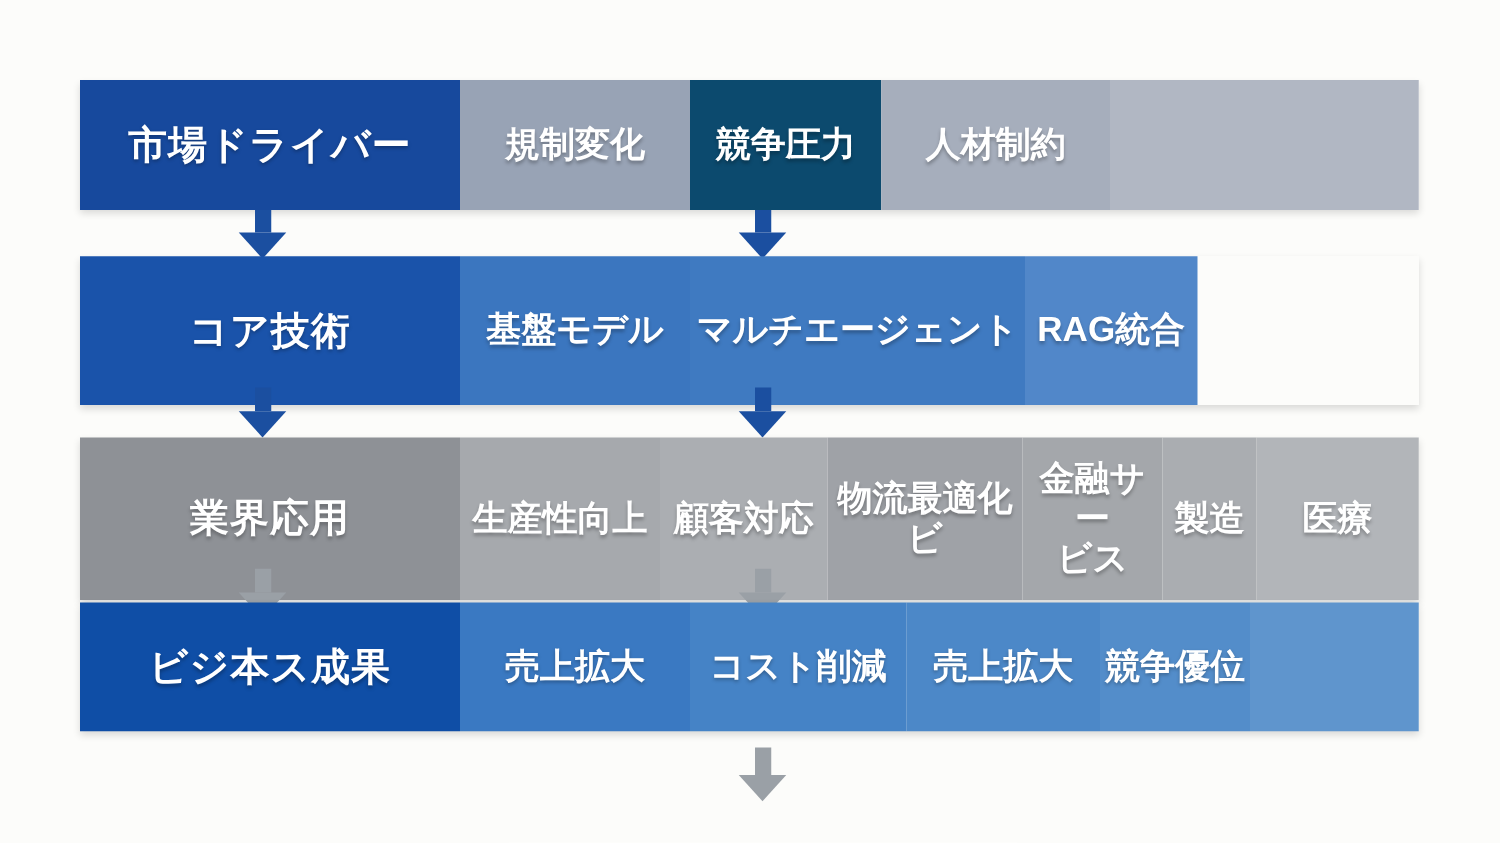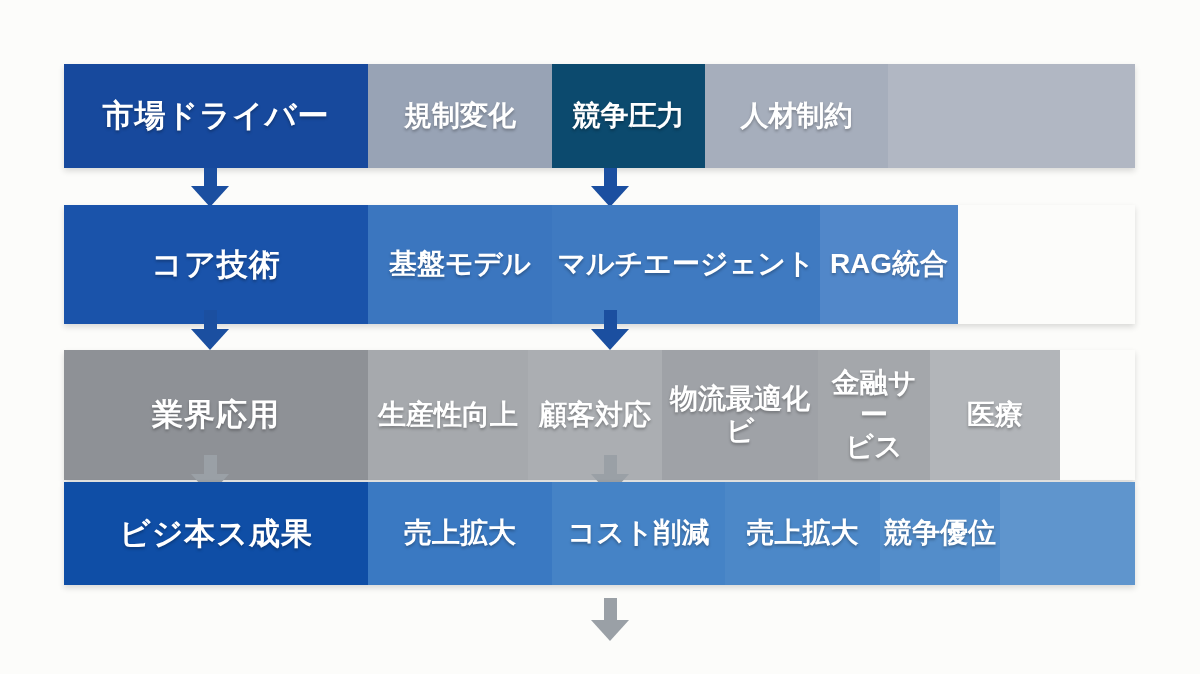--- a/index.html
+++ b/index.html
@@ -74,20 +74,21 @@
   </div>
 
   <div class="row" style="top:350px;height:130px">
     <div class="seg header" style="flex: 0 0 304px; background: rgb(142, 145, 150);">業界応用</div>
     <div class="seg" style="flex: 0 0 160px; background: rgb(166, 169, 173);">生産性向上</div>
     <div class="seg" style="flex: 0 0 134px; background: rgb(171, 174, 178);">顧客対応</div>
     <div class="seg" style="flex: 0 0 156px; background: rgb(159, 162, 167);">物流最適化
 ビ</div>
     <div class="seg" style="flex: 0 0 112px; background: rgb(164, 167, 171);">金融サー
 ビス</div>
+    <div class="seg" style="flex: 0 0 75px; background: rgb(170, 173, 177);">製造</div>
     <div class="seg" style="flex: 0 0 130px; background: rgb(178, 181, 185);">医療</div>
   </div>
 
   <div class="arrow" style="left: 191px; top: 455px; color: rgb(154, 160, 166);">
     <div class="stem" style="height:19px"></div>
     <div class="head"></div>
   </div>
   <div class="arrow" style="left: 591px; top: 455px; color: rgb(154, 160, 166);">
     <div class="stem" style="height:19px"></div>
     <div class="head"></div>

